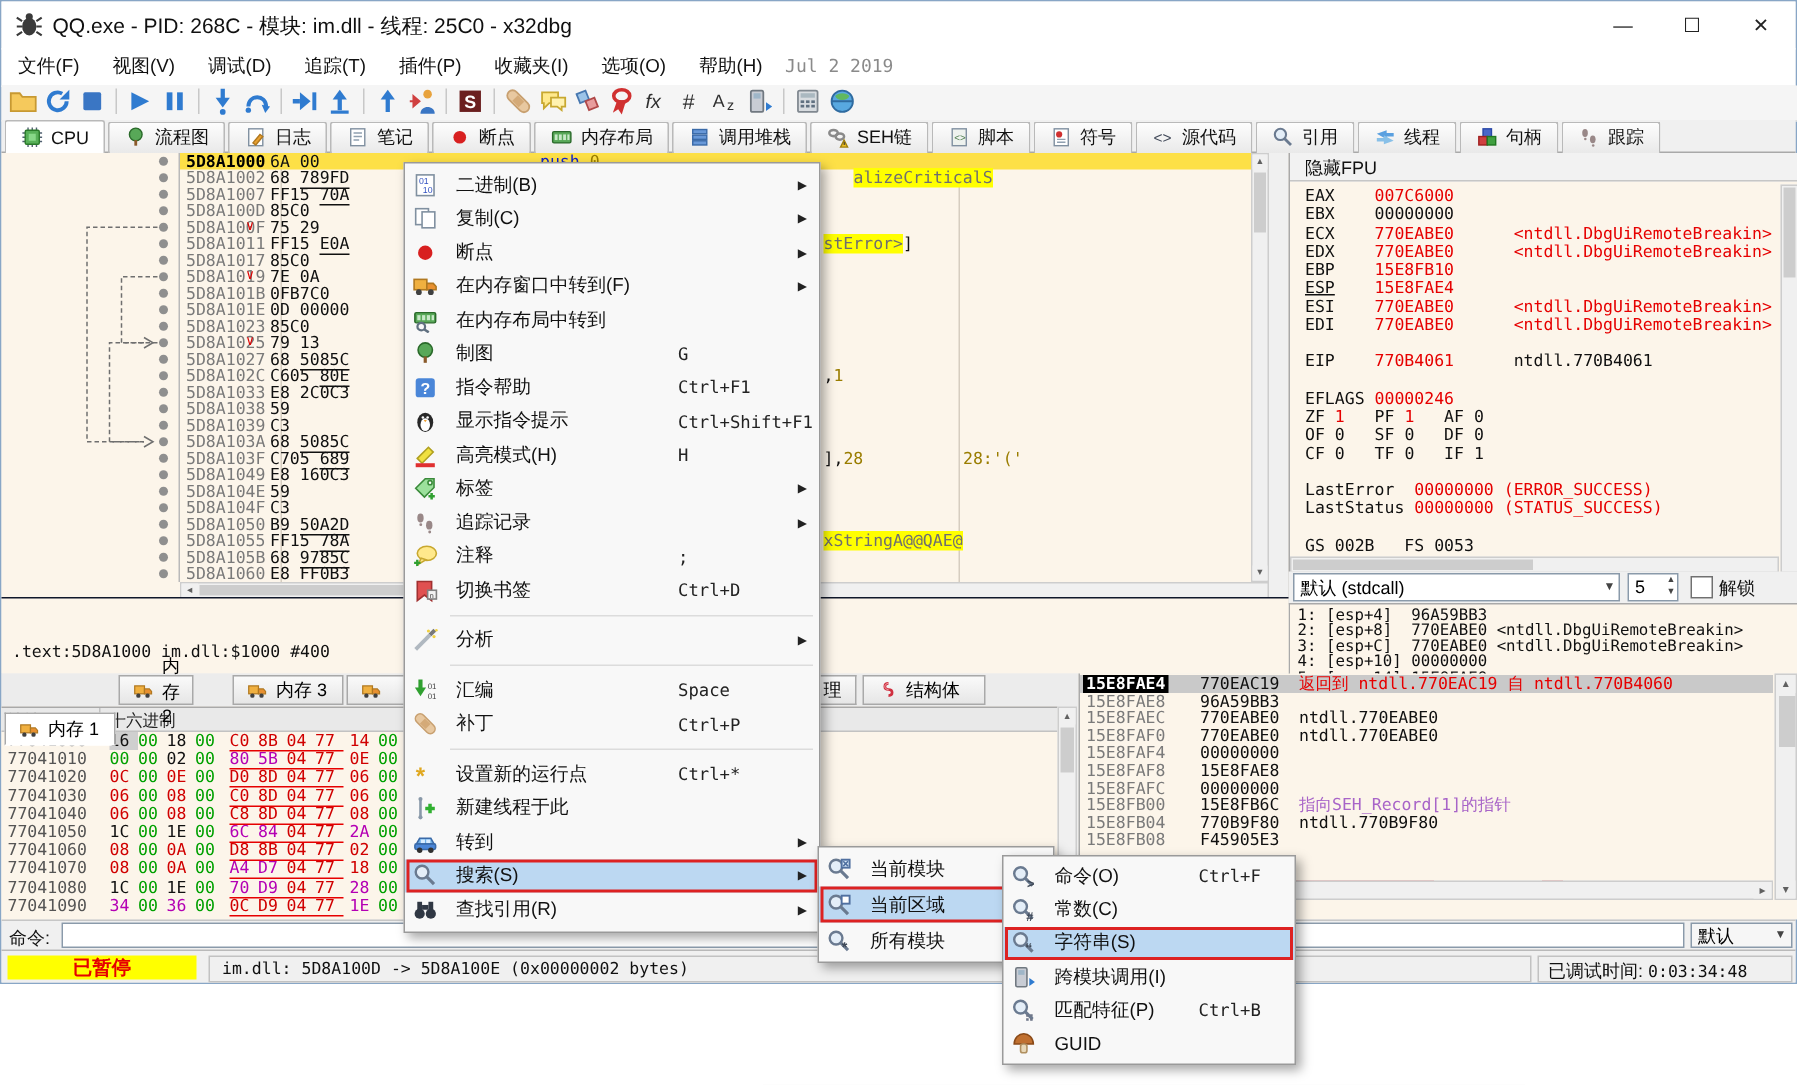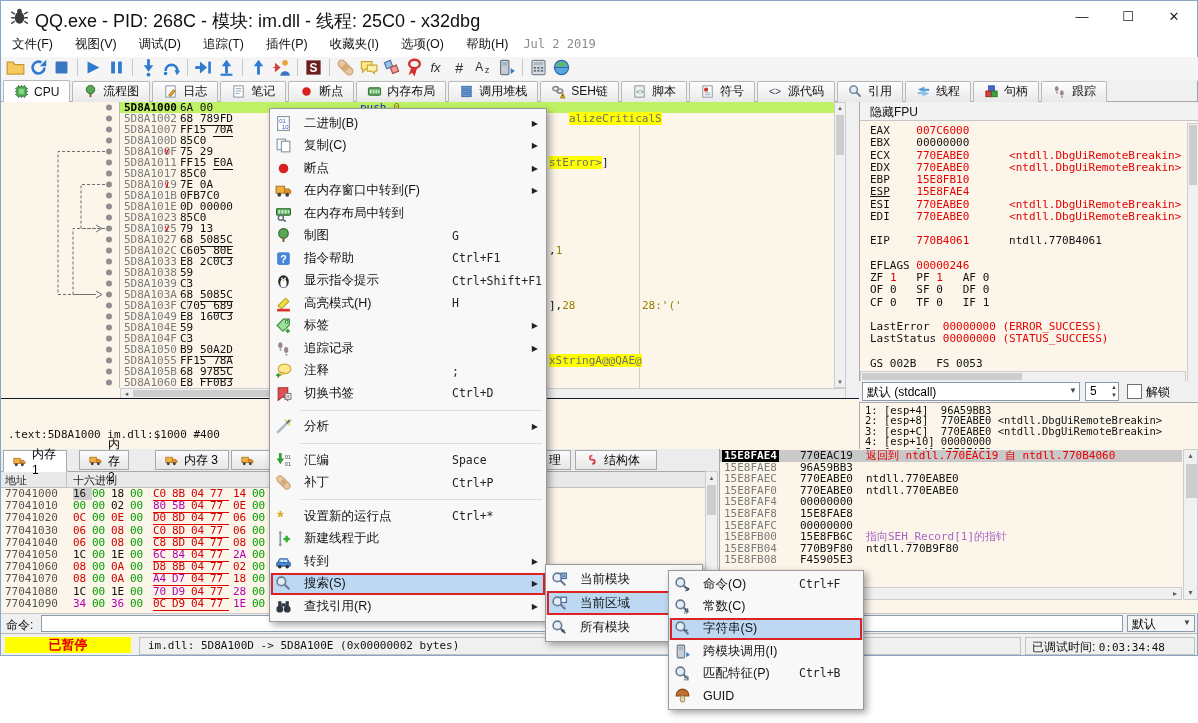--- a/index.html
+++ b/index.html
@@ -4,21 +4,21 @@
 <style>
   html,body{margin:0;padding:0;background:#ffffff;}
   body{font-family:"Liberation Sans","DejaVu Sans",sans-serif;-webkit-font-smoothing:antialiased;}
   #root{position:relative;width:1198px;height:723px;overflow:hidden;background:#fff;}
   .abs{position:absolute;}
   .mono{font-family:"DejaVu Sans Mono",monospace;}
   #window{position:absolute;left:0;top:0;width:1196px;height:654px;border:1px solid #88a6c6;background:#f0f0f0;}
   
   #titlebar{position:absolute;left:0;top:0;width:100%;height:31px;background:#ffffff;border-bottom:1px solid #e4e4e4;}
   #title-icon{position:absolute;left:9px;top:6px;width:19px;height:19px;}
-  #title-text{position:absolute;left:34px;top:8px;font-size:18px;color:#101010;}
+  #title-text{position:absolute;left:34px;top:8px;font-size:14px;color:#101010;}
   .wctl{position:absolute;top:0;width:46px;height:31px;text-align:center;line-height:31px;font-size:13px;color:#222;}
   #btn-min{right:92px;} #btn-max{right:46px;} #btn-close{right:0;}
   
   #menubar{position:absolute;left:0;top:31px;width:100%;height:25px;background:#ffffff;border-bottom:1px solid #ececec;}
   .mitem{display:inline-block;padding:4px 11px 0 11px;font-size:12.5px;color:#111;height:21px;}
   #menu-date{display:inline-block;padding:5px 6px 0 4px;font-size:12px;color:#8a8a8a;font-family:"DejaVu Sans Mono",monospace;}
   
   #toolbar{position:absolute;left:0;top:56px;width:100%;height:23px;background:#f5f5f5;border-bottom:1px solid #dcdcdc;white-space:nowrap;padding-left:3px;}
   .tbtn{display:inline-block;width:19px;height:19px;margin:1px 2px;vertical-align:top;}
   .tbtn svg{width:100%;height:100%;}
@@ -27,21 +27,21 @@
   #tabbar{position:absolute;left:0;top:79px;width:100%;height:21px;background:#f0f0f0;border-bottom:1px solid #a9a9a9;white-space:nowrap;}
   .tab{display:inline-flex;align-items:center;height:20px;padding:0 10px;font-size:12px;color:#111;border:1px solid #b9b9b9;border-bottom:none;background:linear-gradient(#fdfdfd,#e9e9e9);margin-left:2px;border-radius:2px 2px 0 0;}
   .tab.active{background:#ffffff;height:21px;position:relative;z-index:2;}
   .tab .ti{width:15px;height:15px;margin-right:5px;display:inline-block;}
   .tab .ti svg{width:100%;height:100%;}
   
   #disasm{position:absolute;left:0;top:101px;width:845px;height:296px;background:#fcf5ea;overflow:hidden;}
   #gutter-svg{position:absolute;left:0;top:0;}
   #drows{position:absolute;left:118px;top:0;width:727px;height:286px;border-left:1px solid #b9b9b9;}
   .drow{position:absolute;left:0;width:100%;height:11px;font-size:11px;line-height:11px;font-family:"DejaVu Sans Mono",monospace;color:#101010;}
-  .drow.dsel{background:#bef264;}
+  .drow.dsel{background:#fde047;}
   .da{position:absolute;left:4px;color:#7a7a7a;}
   .drow.dsel .da{color:#000;font-weight:bold;}
   .db{position:absolute;left:60px;white-space:pre;}
   .dj{position:absolute;left:44px;color:#e00000;font-size:9px;top:0px;}
   .dins{position:absolute;white-space:pre;}
   .uln{border-bottom:1px solid #101010;}
   .c-mn{color:#1322cc;} .c-num{color:#9a7d00;} .c-pl{color:#101010;}
   .c-str{background:#ffff00;color:#6f6f6f;}
   .vline{position:absolute;top:0;width:1px;height:286px;background:#d6cdc0;}
   
@@ -629,21 +629,21 @@
               <span class="mg" style="left: 72px;"><span class="by b-p">34</span><span class="by b-g">00</span><span class="by b-p">36</span><span class="by b-g">00</span></span>
               <span class="mg uu" style="left: 152px;"><span class="by b-r">0C</span><span class="by b-r">D9</span><span class="by b-r">04</span><span class="by b-r">77</span></span>
               <span class="mg" style="left: 232px;"><span class="by b-p">1E</span><span class="by b-g">00</span></span>
             </div>
           </div>
       </div>
       <div class="abs sb" style="left:704px;top:22px;width:13px;height:142px">
         <div class="ar" style="left:0;top:0;width:11px;height:11px;font-size:7px;line-height:11px">▴</div>
         <div class="thumb" style="left:1px;top:13px;width:9px;height:30px"></div>
       </div>
-    <div class="btab active" style="left: 2px; width: 64px;">
+    <div class="btab active" style="left: 2px; width: 74px; margin-top: 25px;">
           <span class="ti"><svg viewBox="0 0 16 16">
               <rect x="1" y="4" width="8" height="6.5" fill="#f0b040" stroke="#b07820"></rect>
               <path d="M9 6.5h4l1.8 2v2H9z" fill="#e89030" stroke="#b07820"></path>
               <circle cx="4" cy="12" r="1.8" fill="#404040"></circle>
               <circle cx="11.5" cy="12" r="1.8" fill="#404040"></circle>
             </svg></span>
           <span>内存 1</span>
         </div>
         <div class="btab" style="left: 78px; width: 50px;">
           <span class="ti"><svg viewBox="0 0 16 16">

